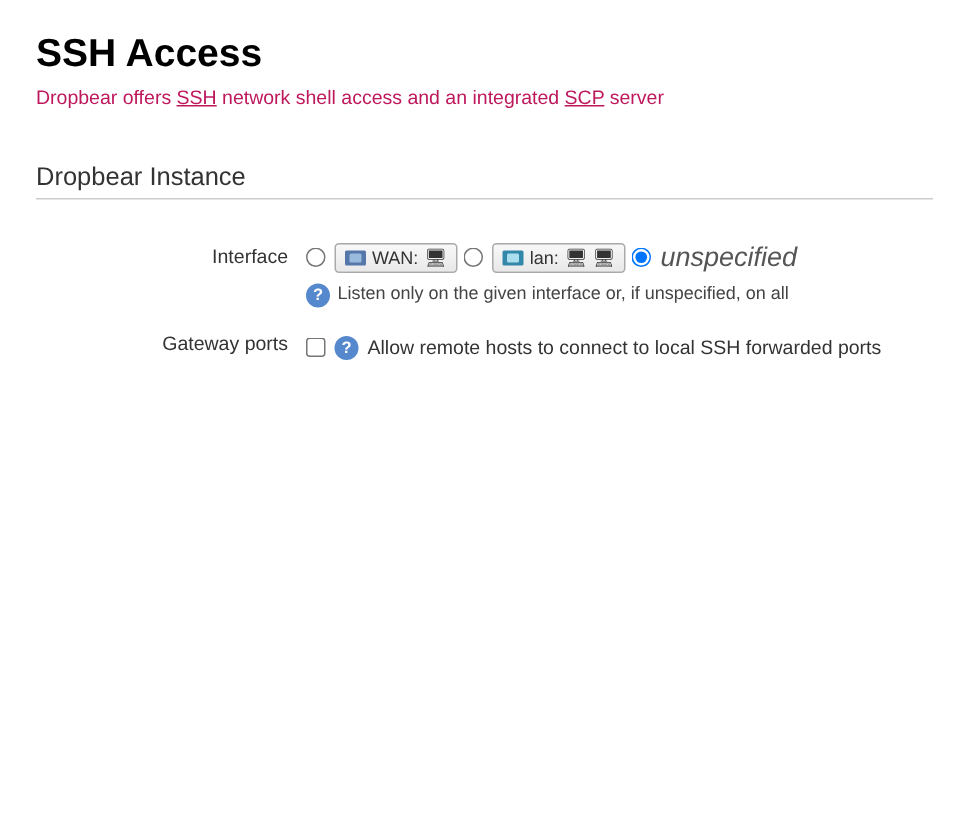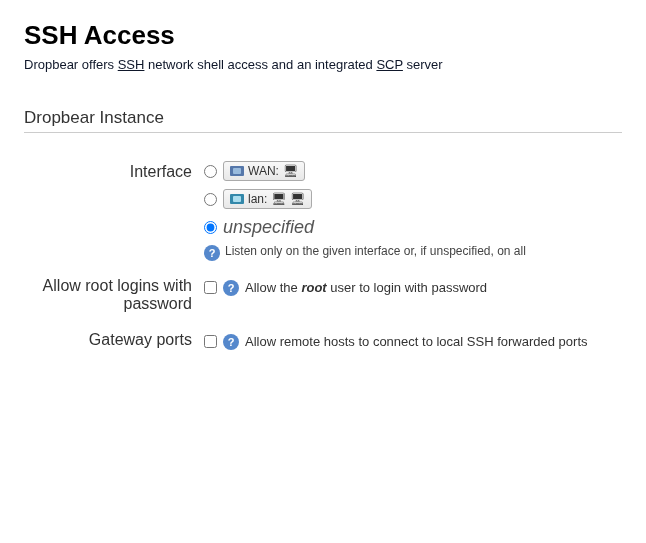--- a/index.html
+++ b/index.html
@@ -13,21 +13,21 @@
       padding: 20px 24px;
     }
     h1 {
       font-size: 26px;
       font-weight: bold;
       color: #000;
       margin-bottom: 6px;
     }
     .subtitle {
       font-size: 13px;
-      color: #0f172a;
+      color: #be185d;
       margin-bottom: 20px;
     }
     .subtitle u {
       text-decoration: underline;
     }
     h2 {
       font-size: 17px;
       font-weight: normal;
       color: #333;
       margin-bottom: 20px;
@@ -39,32 +39,32 @@
       width: 100%;
       border-collapse: collapse;
     }
     .form-table tr {
       vertical-align: top;
     }
     .form-table td.label {
       text-align: right;
       padding: 8px 12px 8px 0;
       width: 180px;
-      font-size: 16px;
+      font-size: 13px;
       color: #333;
       vertical-align: top;
       padding-top: 10px;
     }
     .form-table td.field {
       padding: 6px 0;
       vertical-align: top;
     }
     .radio-group {
       display: flex;
-      flex-direction: column;
+      flex-direction: row;
       gap: 4px;
     }
     .radio-row {
       display: flex;
       align-items: center;
       gap: 6px;
       padding: 2px 0;
     }
     .interface-btn {
       display: inline-flex;
@@ -209,35 +209,20 @@
 
         <div class="hint-row">
           <span class="help-icon">?</span>
           <span>Listen only on the given interface or, if unspecified, on all</span>
         </div>
       </td>
     </tr>
 
 
 
-    <tr>
-      <td class="label">
-        <span>Allow root logins with</span><br>
-        <span>password</span>
-      </td>
-      <td class="field">
-        <div class="check-row">
-          <input type="checkbox" style="">
-          <span class="help-icon">?</span>
-          <span>
-            <span>Allow the </span><em><strong>root</strong></em><span> user to login with password</span>
-          </span>
-        </div>
-      </td>
-    </tr>
 
     <tr>
       <td class="label">
         <span>Gateway ports</span>
       </td>
       <td class="field">
         <div class="check-row">
           <input type="checkbox" style="">
           <span class="help-icon">?</span>
           <span>Allow remote hosts to connect to local SSH forwarded ports</span>

